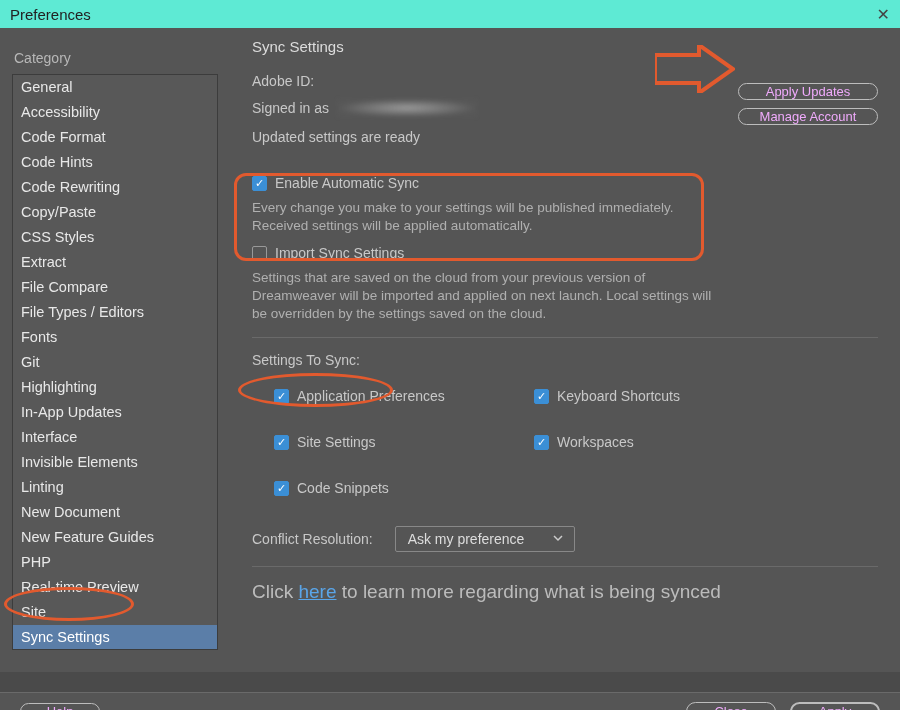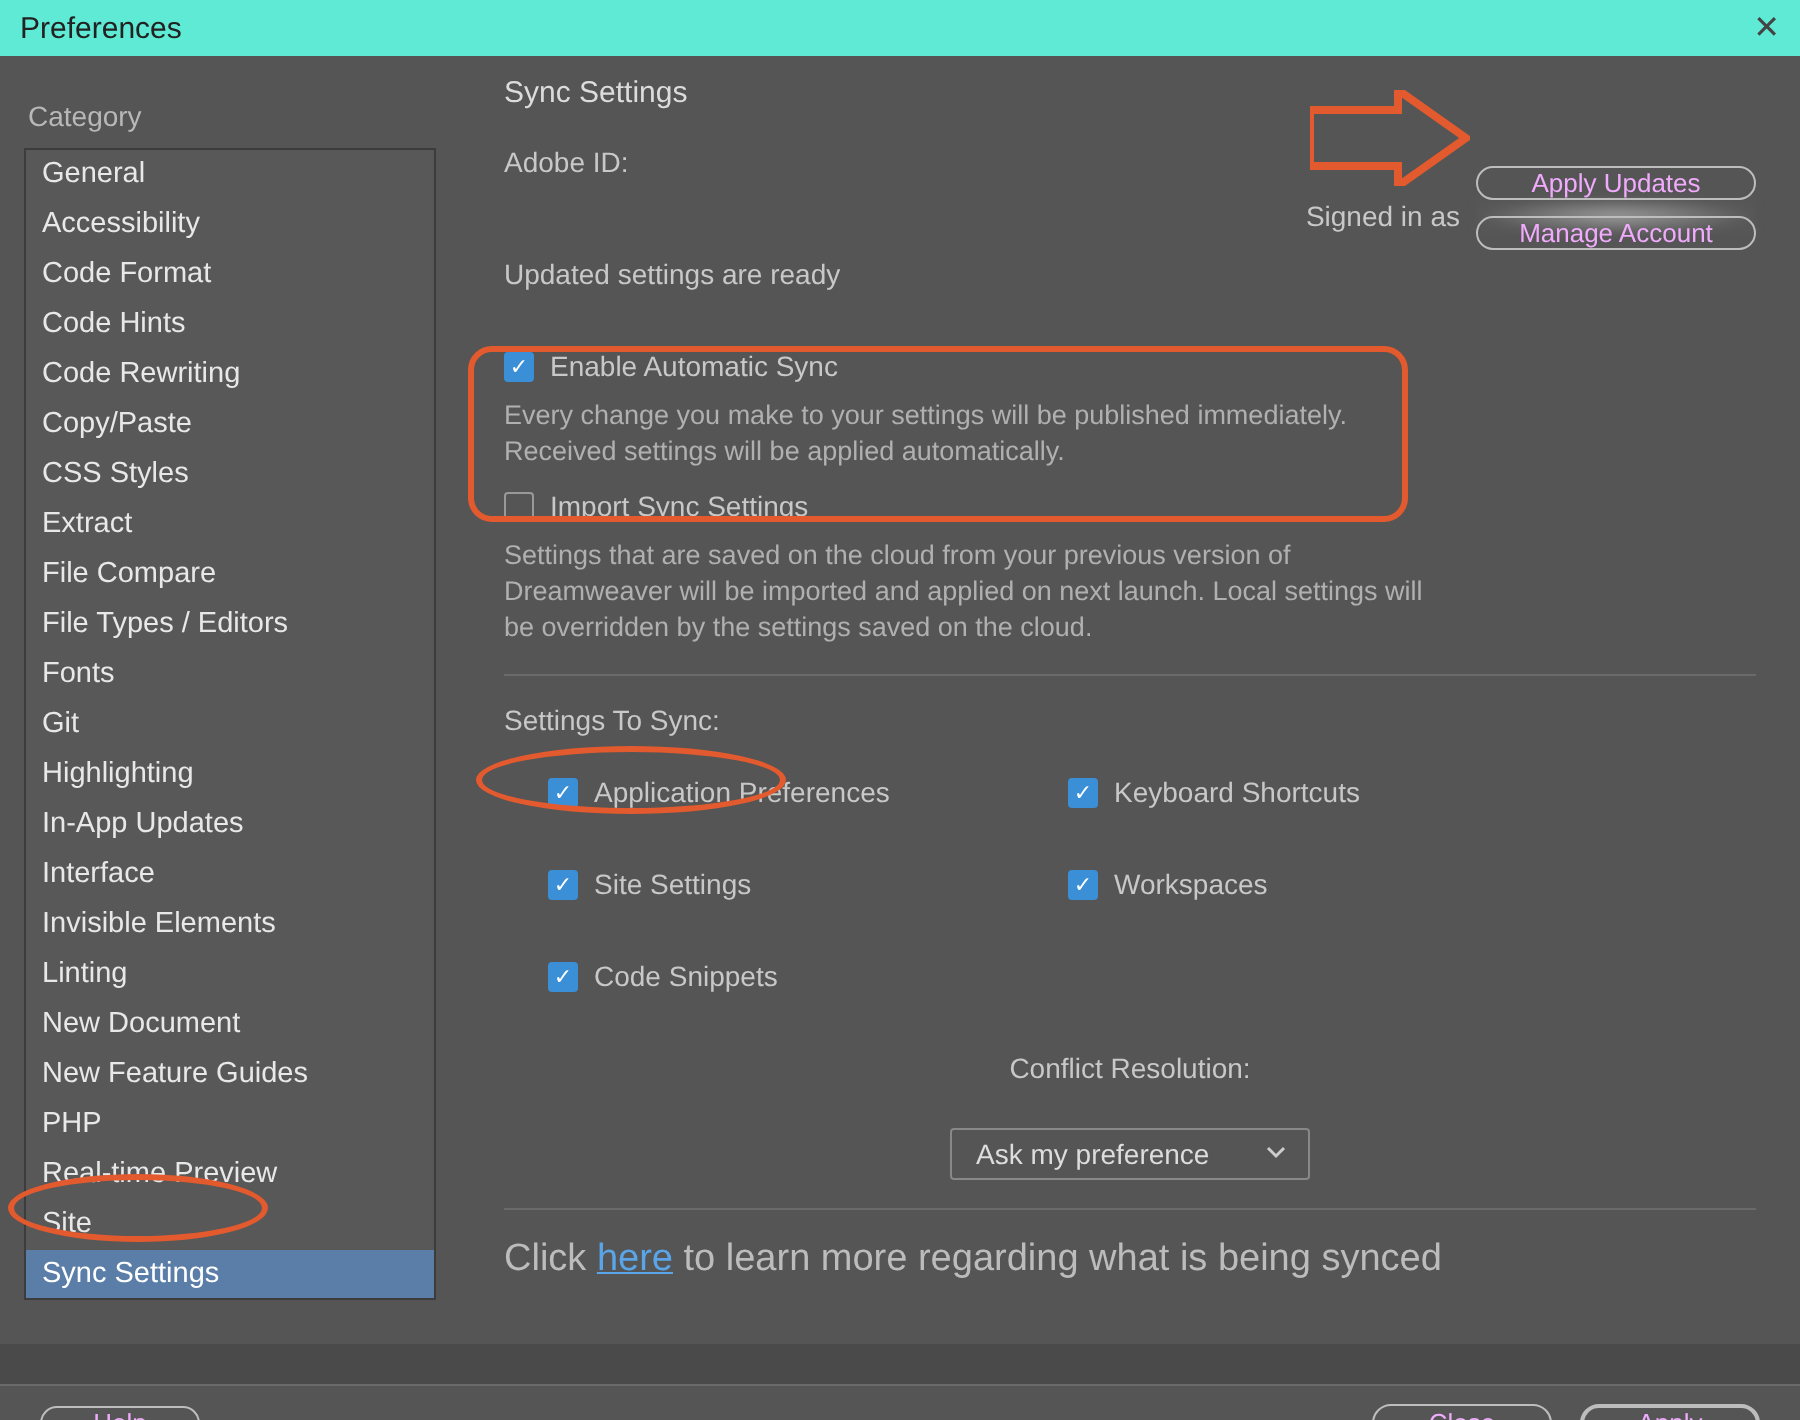--- a/index.html
+++ b/index.html
@@ -99,21 +99,21 @@
     .desc { font-size: 13.5px; color: #b0b0b0; line-height: 18px; margin: 6px 0 10px 0; max-width: 460px; }
     .divider { border-top: 1px solid #6a6a6a; margin: 14px 0; }
     .subheader { color: #c8c8c8; font-size: 14px; margin-bottom: 12px; }
     .sync-grid {
       display: grid;
       grid-template-columns: 260px 220px;
       row-gap: 14px;
       margin-left: 22px;
       margin-top: 6px;
     }
-    .conflict-row { display:flex; align-items:center; gap:22px; margin-top: 22px; margin-bottom: 14px; flex-direction: column;}
+    .conflict-row { display:flex; align-items:center; gap:22px; margin-top: 22px; margin-bottom: 14px;}
     .select {
       border: 1px solid #888;
       background: #555;
       color: #ddd;
       padding: 4px 40px 4px 12px;
       border-radius: 2px;
       position: relative;
       display: inline-flex;
       align-items: center;
       min-width: 180px;
@@ -185,21 +185,21 @@
         <div class="cat-item">Site</div>
         <div class="cat-item selected">Sync Settings</div>
         <div class="cat-item">W3C Rewriting</div>
       </div>
   </div>
 
   <div class="main">
     <div class="main-header">Sync Settings</div>
 
     <div class="info-block">Adobe ID:</div>
-    <div class="info-block signed-row" style="margin-top:10px;justify-content:flex-end;">
+    <div class="info-block signed-row" style="margin-top:10px;">
       <span>Signed in as</span>
       <span class="blur-spot"></span>
     </div>
     <div class="info-block" style="margin-top:12px;">Updated settings are ready</div>
 
     <div class="right-buttons">
       <button class="pill-btn">Apply Updates</button>
       <button class="pill-btn">Manage Account</button>
     </div>
 

